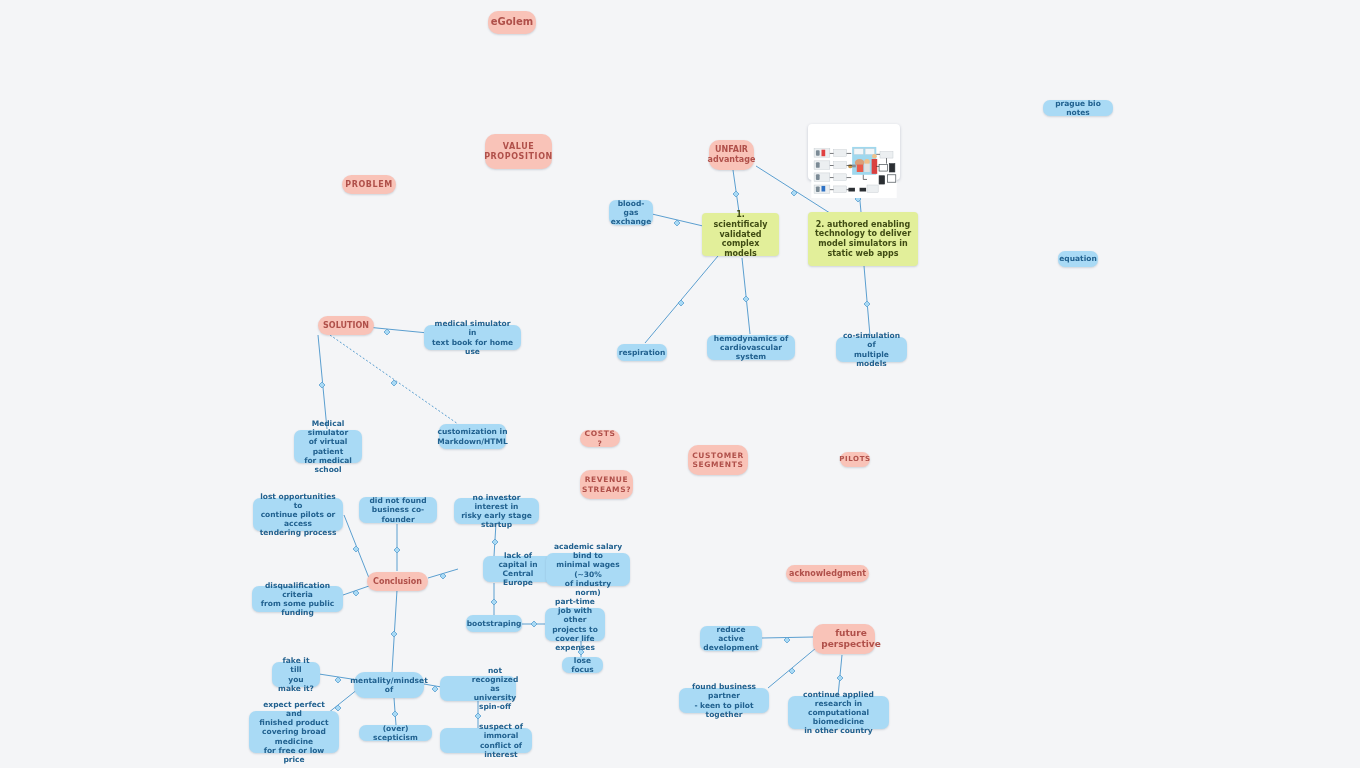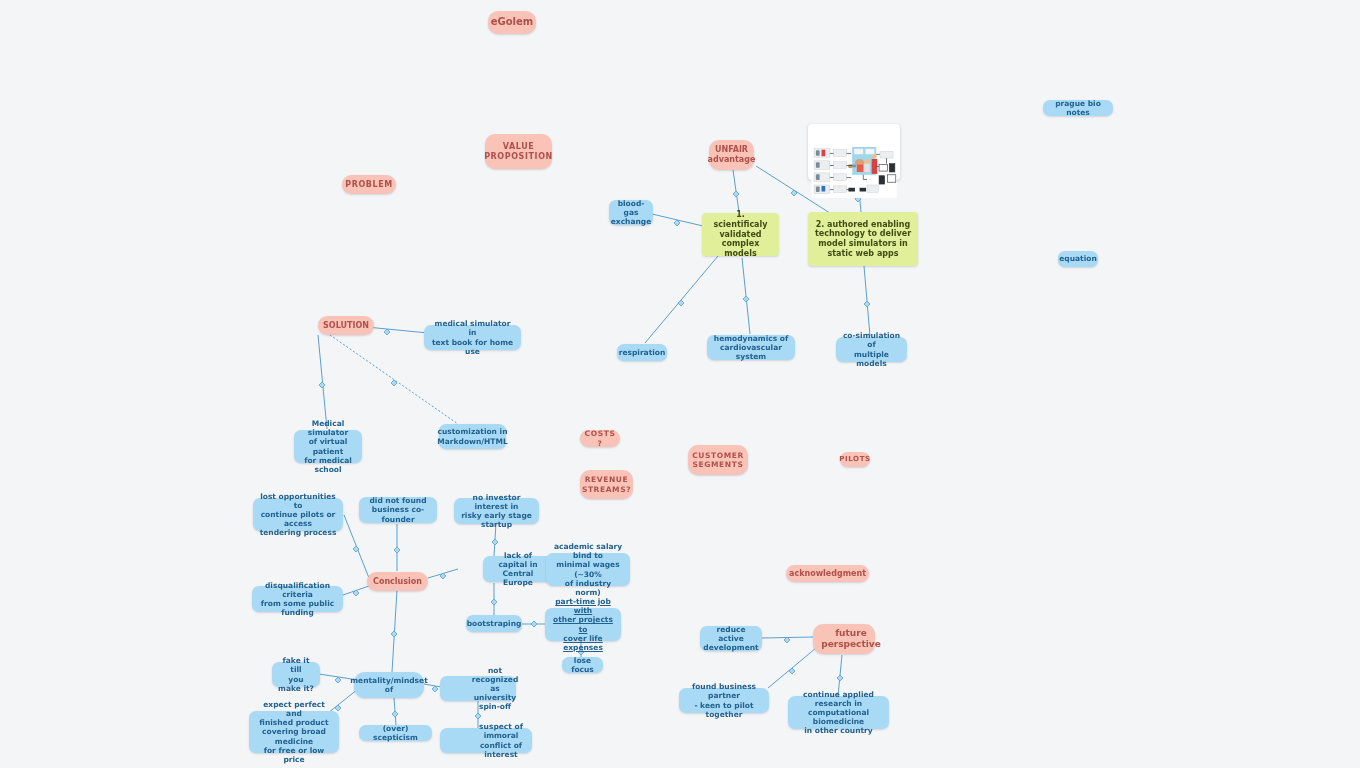--- a/index.html
+++ b/index.html
@@ -291,21 +291,21 @@
 
   <div class="node n-blue" style="left:546px;top:553px;width:84px;height:33px;">academic salary bind to
 minimal wages (~30%
 of industry norm)</div>
 
   <div class="node n-blue" style="left:252px;top:586px;width:91px;height:26px;">disqualification criteria
 from some public funding</div>
 
   <div class="node n-blue" style="left:466px;top:615px;width:56px;height:17px;">bootstraping</div>
 
-  <div class="node n-blue" style="left:545px;top:608px;width:76px;height:33px;text-decoration:underline;">part-time job with
+  <div class="node n-blue" style="left:545px;top:608px;width:60px;height:33px;">part-time job with
 other projects to
 cover life expenses</div>
 
   <div class="node n-blue" style="left:562px;top:657px;width:41px;height:16px;">lose focus</div>
 
   <div class="node n-blue" style="left:272px;top:662px;width:48px;height:25px;">fake it till
 you make it?</div>
 
   <div class="node n-blue" style="left:354px;top:672px;width:70px;height:26px;border-radius:11px;">mentality/mindset
 of</div>

